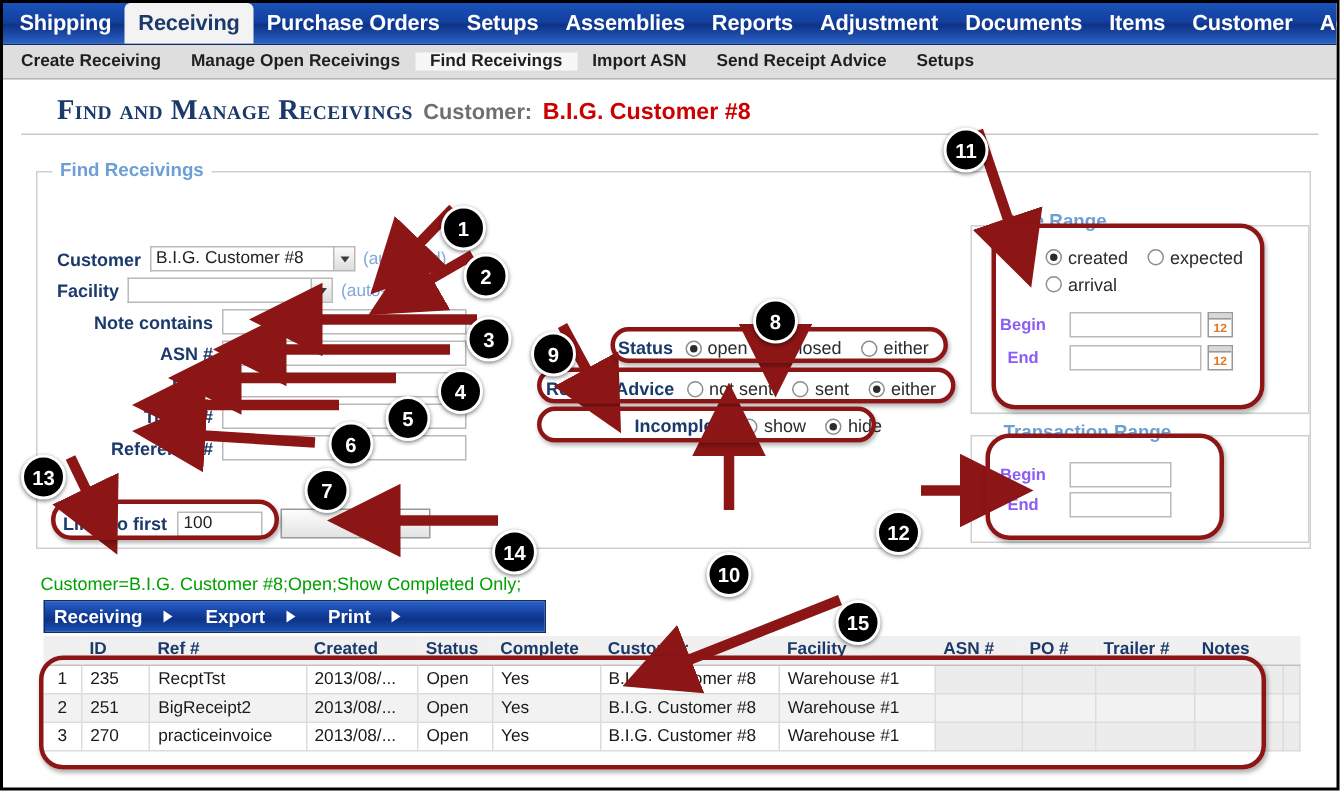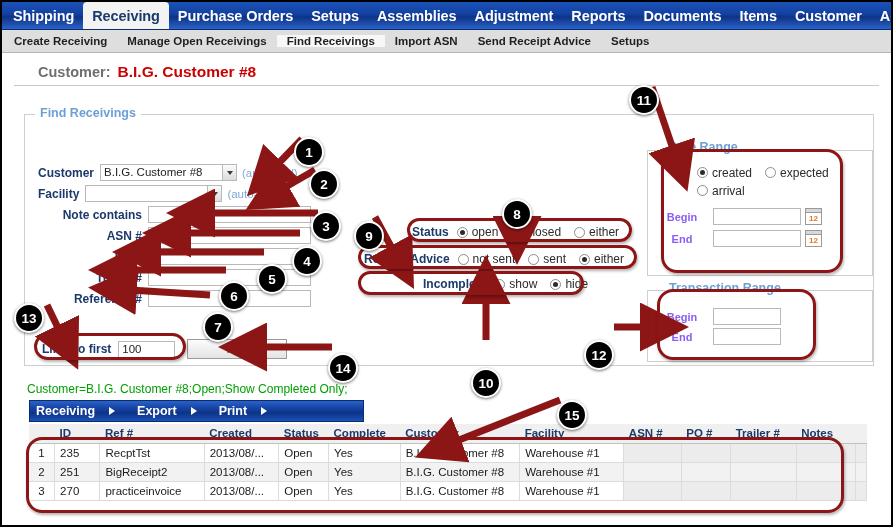--- a/index.html
+++ b/index.html
@@ -206,38 +206,39 @@
 <body>
 
 <div id="app">
 
   <div class="menubar" id="menubar">
       <div class="mi">Shipping</div>
       <div class="mi active">Receiving</div>
       <div class="mi">Purchase Orders</div>
       <div class="mi">Setups</div>
       <div class="mi">Assemblies</div>
+      <div class="mi">Reports</div>
       <div class="mi">Adjustment</div>
-      <div class="mi">Reports</div>
       <div class="mi">Documents</div>
       <div class="mi">Items</div>
       <div class="mi">Customer</div>
       <div class="mi">Admin</div>
     </div>
 
   <div class="submenu" id="submenu">
       <div class="si">Create Receiving</div>
       <div class="si">Manage Open Receivings</div>
       <div class="si active">Find Receivings</div>
       <div class="si">Import ASN</div>
       <div class="si">Send Receipt Advice</div>
       <div class="si">Setups</div>
     </div>
 
   <div class="pagetitle-wrap">
+    <span class="pt-main">Find and Manage Receivings</span>
     <span class="pt-label">Customer:</span>
     <span class="pt-cust">B.I.G. Customer #8</span>
   </div>
 
   <div class="panel" id="findPanel">
     <div class="legend">Find Receivings</div>
   </div>
 
   <div class="frow" style="left:36px; top:162px; width:245px;">
     <span class="flabel" style="width:110px;">Customer</span>

